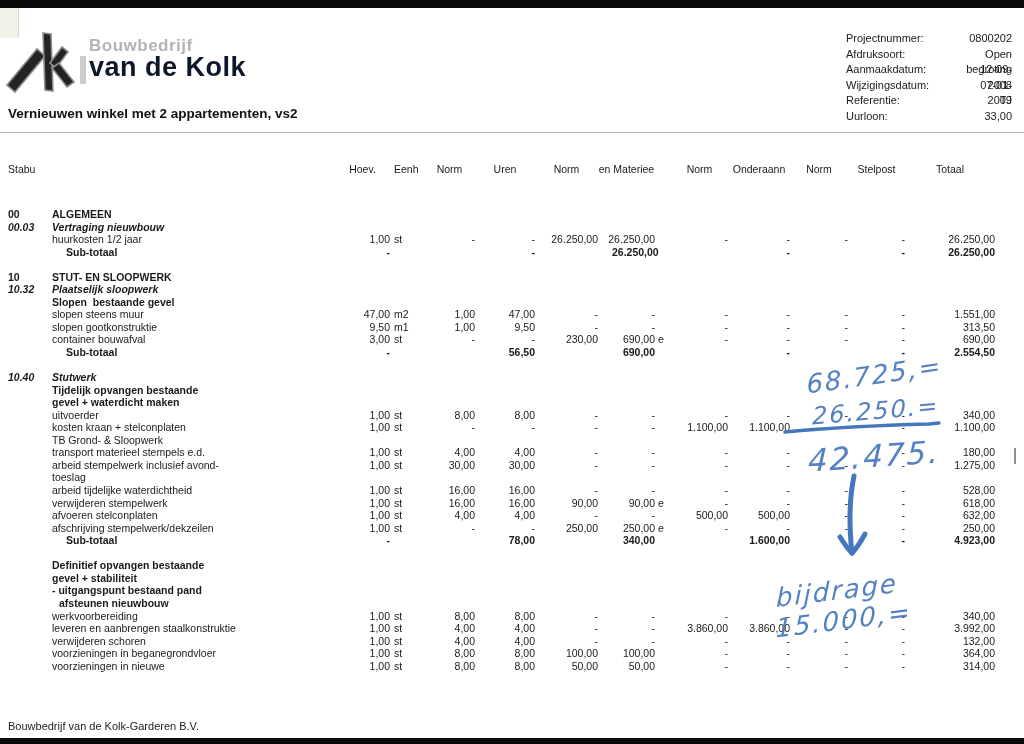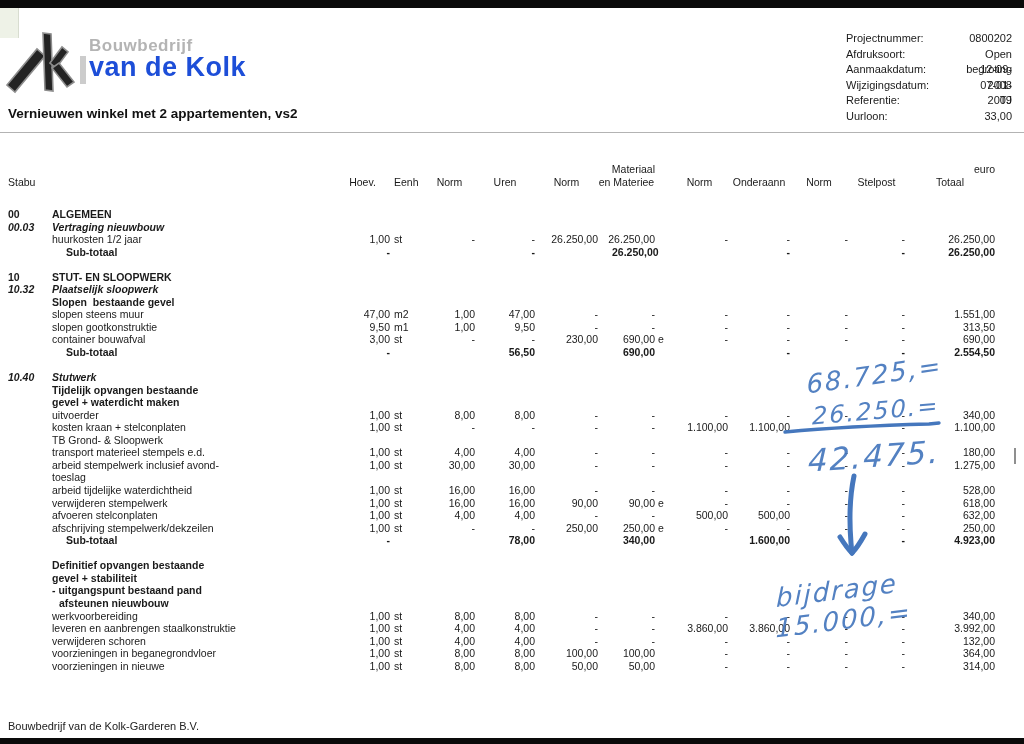--- a/index.html
+++ b/index.html
@@ -10,21 +10,21 @@
   
   .scan-bar-top{position:absolute;left:0;top:0;width:1024px;height:8px;background:#0a0a0a;}
   .scan-bar-bottom{position:absolute;left:0;top:738px;width:1024px;height:6px;background:#0a0a0a;}
   .scan-corner{position:absolute;left:0;top:8px;width:18px;height:30px;background:#eef2e7;border-right:1px solid #d8ddd0;}
   .scan-dash{position:absolute;left:1014px;top:448px;width:2px;height:16px;background:#8f8f8f;}
 
   
   .logo{position:absolute;left:6px;top:30px;}
   .brand-sep{position:absolute;left:80px;top:56px;width:6px;height:28px;background:#cccccc;}
   .brand-top{position:absolute;left:89px;top:36px;font-size:17px;font-weight:bold;color:#b4b4b4;letter-spacing:.5px;}
-  .brand-name{position:absolute;left:89px;top:52px;font-size:27px;font-weight:bold;color:#1d4ed8;letter-spacing:.5px;}
+  .brand-name{position:absolute;left:89px;top:52px;font-size:27px;font-weight:bold;color:#0f172a;letter-spacing:.5px;}
   .doc-title{position:absolute;left:8px;top:94px;font-size:13.5px;font-weight:bold;color:#111;margin-top:12px;}
   .meta{position:absolute;left:846px;top:31px;width:166px;font-size:11px;}
   .meta-row{display:flex;justify-content:space-between;height:15.6px;line-height:15.6px;gap:36px;}
   .meta-label{text-align:left;}
   .meta-value{text-align:right;}
   .head-rule{position:absolute;left:0;top:132px;width:1024px;height:1px;background:#b3b3b3;}
 
   
   .t-head1,.t-head2,.t-row{
     display:grid;
@@ -110,24 +110,20 @@
     </div>
     <div class="meta-row">
       <span class="meta-label">Uurloon:</span>
       <span class="meta-value">33,00</span>
     </div>
   </div>
 
   <div class="head-rule"></div>
 
   <div class="thead">
-    <div class="t-head1">
-      <span class="h-mat1">Materiaal</span>
-      <span class="h-euro">euro</span>
-    </div>
     <div class="t-head2">
       <span class="g1">Stabu</span>
       <span class="g3 h-r">Hoev.</span>
       <span class="g4 c-eenh">Eenh</span>
       <span class="g5 h-r">Norm</span>
       <span class="g6 h-r">Uren</span>
       <span class="g7 h-r">Norm</span>
       <span class="g8 h-r">en Materiee</span>
       <span class="g10 h-r">Norm</span>
       <span class="g11 h-r">Onderaann</span>

